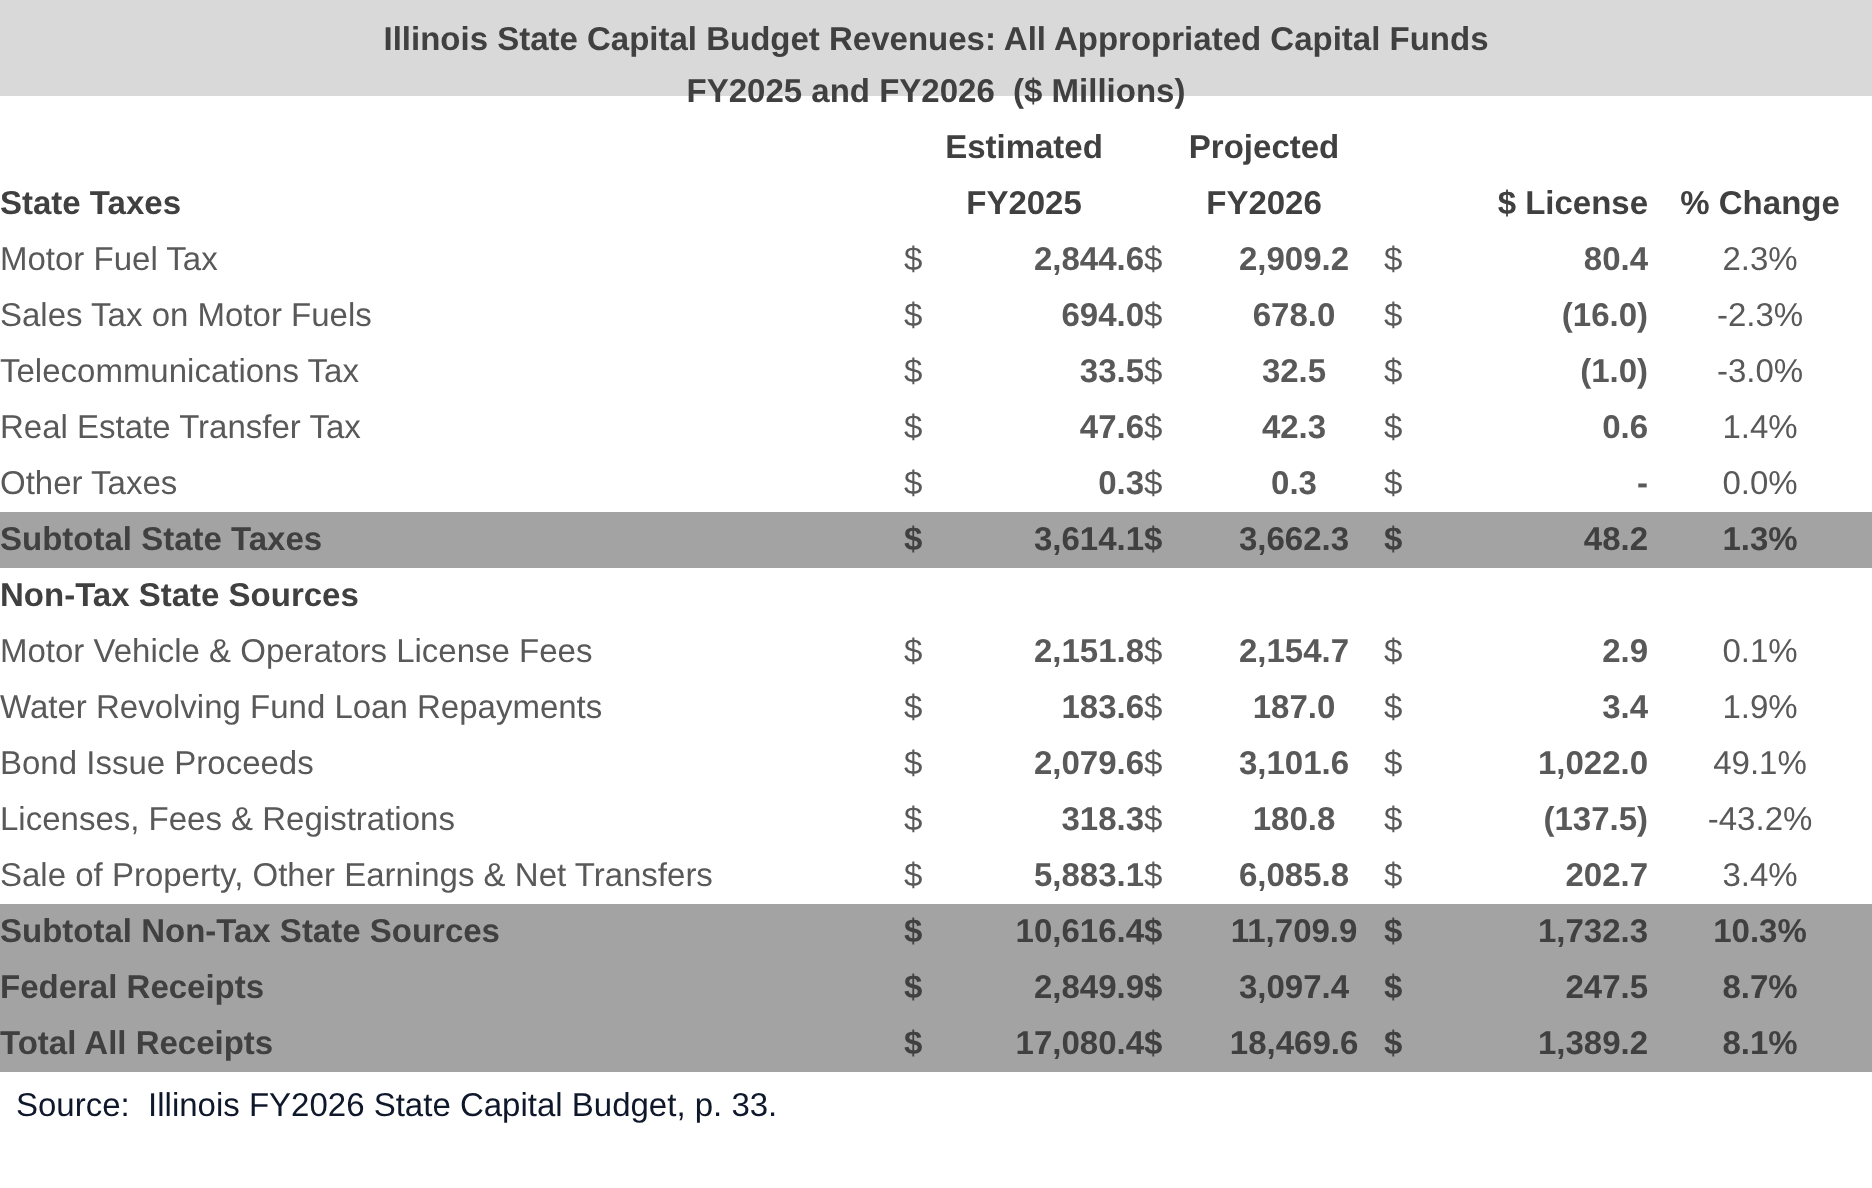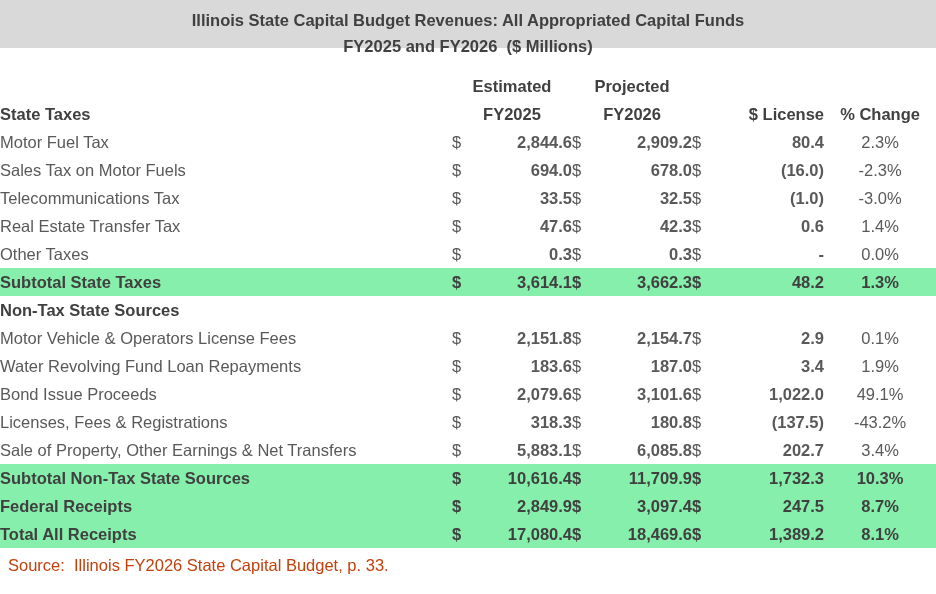--- a/index.html
+++ b/index.html
@@ -28,56 +28,56 @@
     font-weight: bold;
     color: #404040;
     line-height: 26px;
     white-space: pre-wrap;
   }
   
   table.budget {
     border-collapse: collapse;
     table-layout: fixed;
     width: 936px;
-    margin-top: 24px;
+    margin-top: 12px;
   }
   table.budget td {
     height: 28px;
     padding: 0;
     font-size: 16.5px;
     color: #595959;
     white-space: nowrap;
     overflow: hidden;
     vertical-align: middle;
   }
   .c-name  { padding-left: 8px; text-align: left; }
   .c-d     { text-align: left; }
   .c-d1    { padding-left: 4px; }
   .c-d2    { padding-left: 20px; }
   .c-d3    { padding-left: 16px; }
   .c-v     { text-align: right; font-weight: bold; }
   .c-v1    { padding-right: 6px; }
-  .c-v2    { padding-right: 6px; }
+  .c-v2    { padding-right: 6px; text-align: center; }
   .c-v3    { padding-right: 12px; }
   .dash-cell { padding-right: 30px; }
   .c-pct   { text-align: center; padding-right: 34px; }
   tr.bold-row td { font-weight: bold; color: #404040; }
-  tr.gray-row td { background: #86efac; }
+  tr.gray-row td { background: #a3a3a3; }
   tr.header-row td {
     font-weight: bold;
     color: #404040;
   }
   .h-center { text-align: center; }
   .h-right  { text-align: right; padding-right: 12px; }
   
   .source {
     margin-top: 8px;
     padding-left: 8px;
     font-size: 16.5px;
-    color: #c2410c;
+    color: #0f172a;
     white-space: pre-wrap;
   }
 </style>
 </head>
 <body>
 
 <div class="page">
 
   <div class="title-band">
     <div class="title-line">Illinois State Capital Budget Revenues: All Appropriated Capital Funds</div>

